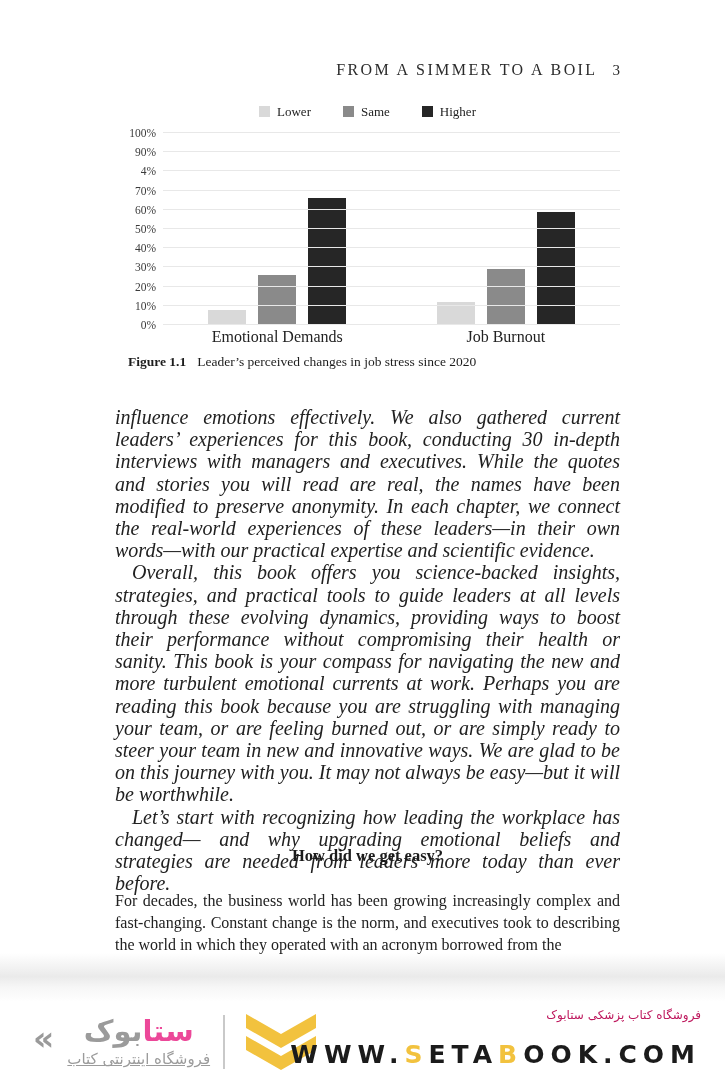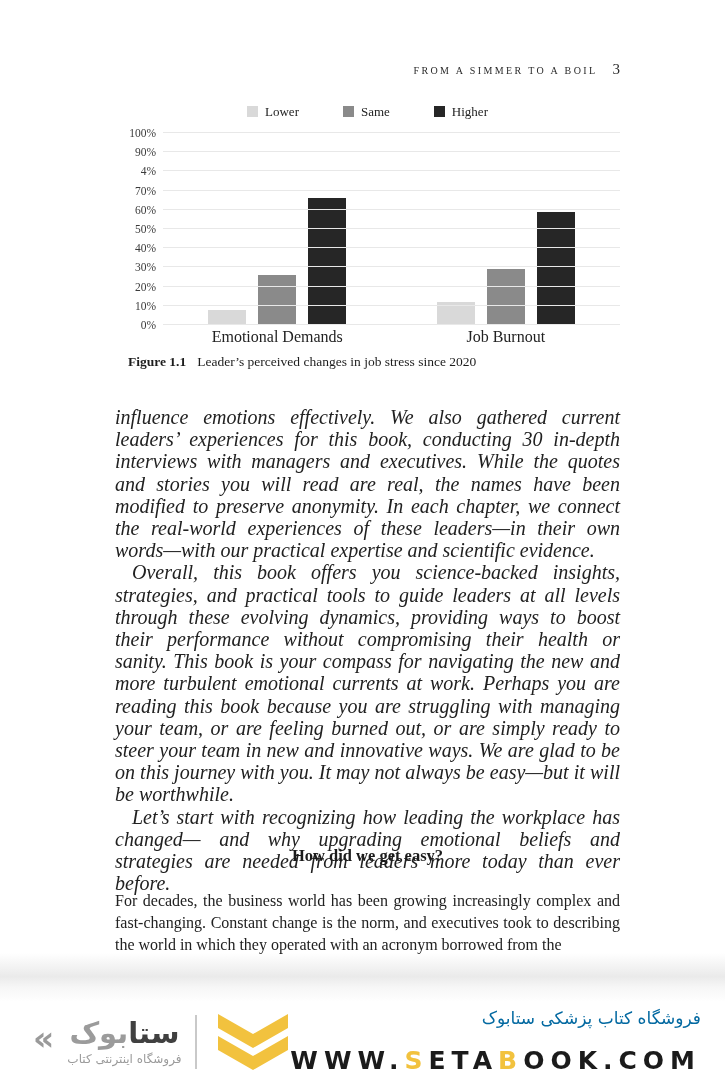--- a/index.html
+++ b/index.html
@@ -7,27 +7,27 @@
     width:725px; height:1079px; position:relative; overflow:hidden;
     background:#ffffff; color:#1d1d1d;
     font-family:"Liberation Serif", serif;
   }
 
   
   .running-head {
     position:absolute; top:61px; right:105px;
     display:flex; align-items:baseline; gap:15px;
   }
-  .running-title { font-size:10px; letter-spacing:2.4px; color:#2b2b2b; }
+  .running-title { font-size:16px; letter-spacing:2.4px; color:#2b2b2b; }
   .page-number  { font-size:15px; color:#2b2b2b; }
 
   
   .chart { position:absolute; top:104px; left:115px; width:505px; }
   .legend {
-    display:flex; justify-content:center; align-items:center; gap:44px;
+    display:flex; justify-content:center; align-items:center; gap:32px;
     height:15px; margin-bottom:14px; font-size:13px; color:#222;
   }
   .legend-item { display:flex; align-items:center; gap:7px; }
   .swatch { width:11px; height:11px; display:inline-block; }
 
   .plot-row { display:flex; }
   .y-axis { width:48px; position:relative; height:192px; }
   .ytick {
     position:absolute; right:7px; transform:translateY(50%);
     font-size:11.5px; color:#3a3a3a; white-space:nowrap;
@@ -81,26 +81,26 @@
   }
   .footer-left {
     position:absolute; left:33px; top:9px;
     display:flex; align-items:center; gap:13px;
   }
   .guillemet { color:#9a9a9a; font-size:33px; font-weight:bold; line-height:1; transform:translateY(-4px); }
   .wordmark { text-align:center; }
   .wordmark-text { font-size:29px; font-weight:bold; line-height:1.1; direction:rtl; unicode-bidi:isolate; }
   .wm-primary   { }
   .wm-secondary { color:#9b9b9b; }
-  .tagline { font-size:12px; color:#9b9b9b; margin-top:3px; direction:rtl; }
+  .tagline { font-size:15px; color:#9b9b9b; margin-top:3px; direction:rtl;text-decoration:underline; }
   .divider { width:2px; height:54px; background:#c9c9c9; }
   .emblem svg { display:block; }
 
   .footer-right { position:absolute; right:24px; top:6px; text-align:right; }
-  .store-name { font-size:17px; color:#0369a1; direction:rtl; unicode-bidi:isolate; }
+  .store-name { font-size:12px; color:#be185d; direction:rtl; unicode-bidi:isolate; }
   .site-url {
     margin-top:18px; font-size:25px; font-weight:bold;
     letter-spacing:6px; color:#1b1b1b; white-space:nowrap;
   }
 </style>
 </head>
 <body>
 
 <div class="page">
 
@@ -185,21 +185,21 @@
   <div class="bodytext2">
     <p>For decades, the business world has been growing increasingly complex and fast-changing. Constant change is the norm, and executives took to describing the world in which they operated with an acronym borrowed from the</p>
   </div>
 
   <div class="page-shadow"></div>
 
   <div class="footer">
     <div class="footer-left">
       <span class="guillemet">«</span>
       <div class="wordmark">
-        <div class="wordmark-text"><span class="wm-primary" id="wm-primary" style="color: #404040;">ستا</span><span class="wm-secondary">بوک</span></div>
+        <div class="wordmark-text"><span class="wm-primary" id="wm-primary" style="color: #ec4899;">ستا</span><span class="wm-secondary">بوک</span></div>
         <div class="tagline">فروشگاه اینترنتی کتاب</div>
       </div>
       <div class="divider"></div>
       <div class="emblem">
         <svg width="86" height="62" viewBox="0 0 86 62" id="emblem-svg" aria-hidden="true">
           <path id="chev1" d="M8 3 L43 23 L78 3 L78 17 L43 37 L8 17 Z" fill="#F2C23E"></path>
           <path id="chev2" d="M8 25 L43 45 L78 25 L78 39 L43 59 L8 39 Z" fill="#F2C23E"></path>
         </svg>
       </div>
     </div>

